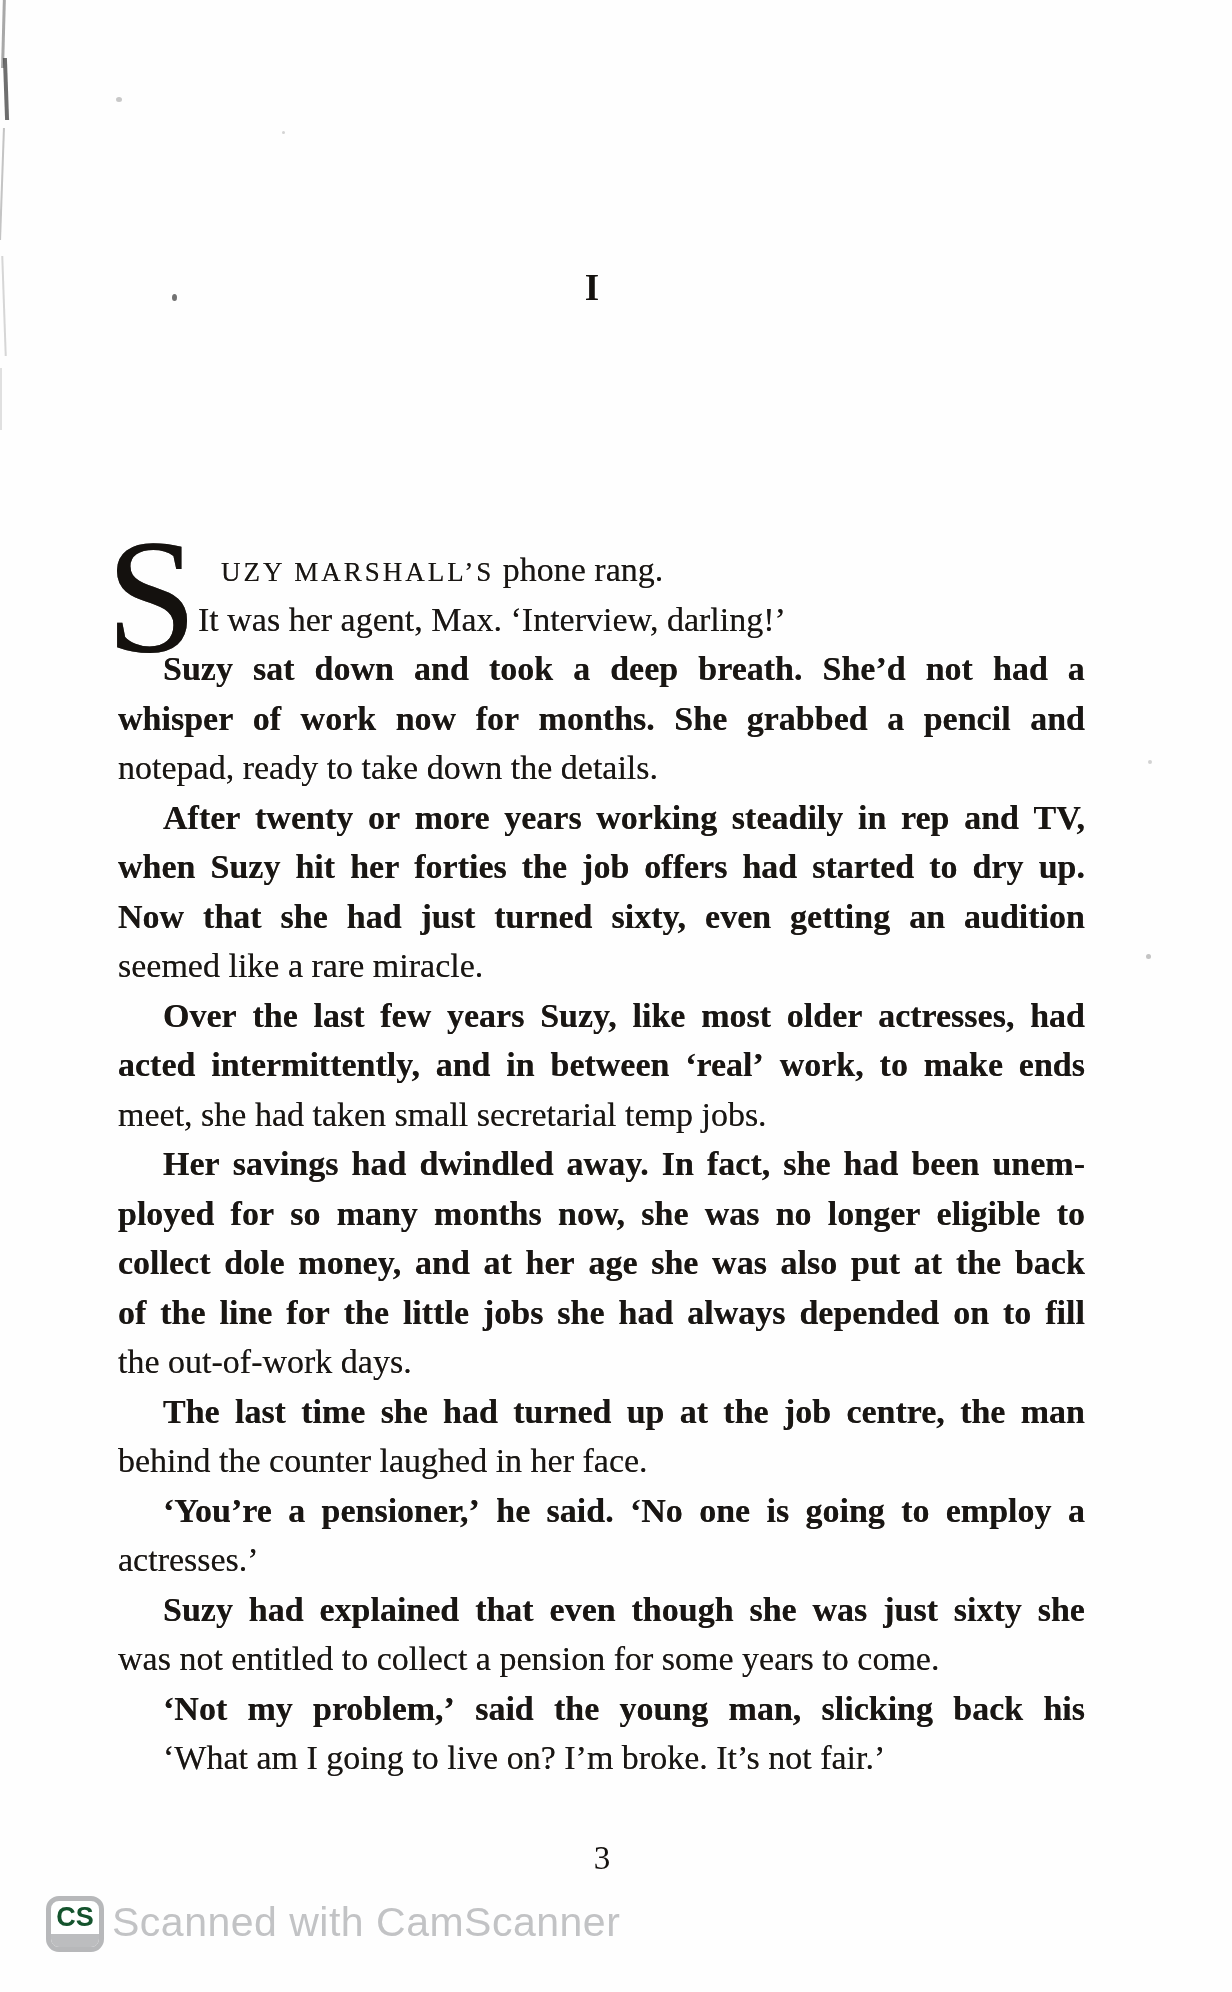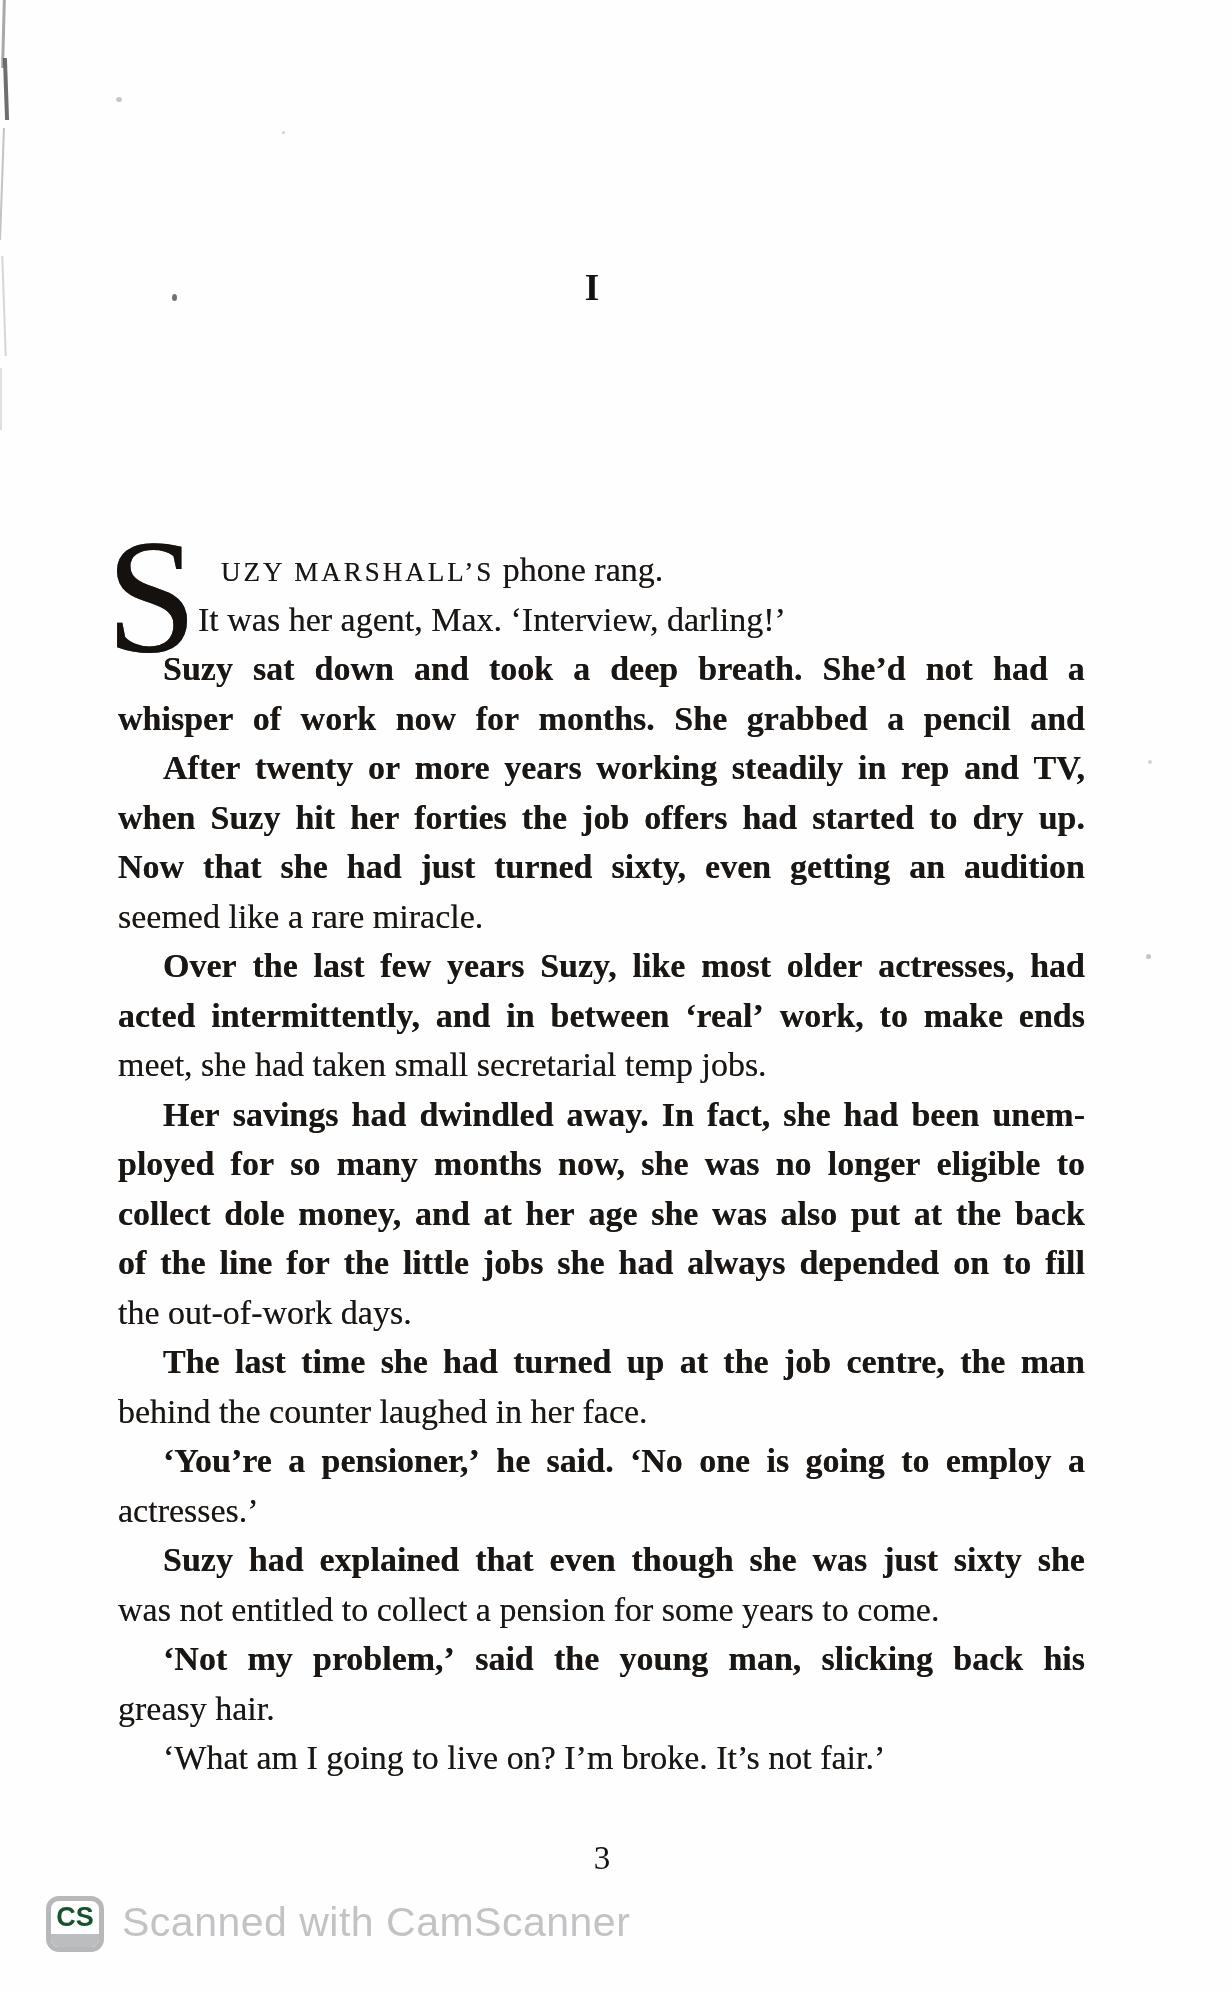--- a/index.html
+++ b/index.html
@@ -42,21 +42,21 @@
     box-sizing:border-box; border:5px solid #b7b8ba; border-radius:13px;
     background:#ffffff; overflow:hidden;
   }
   .wm-cs {
     font-family:"Liberation Sans","DejaVu Sans",sans-serif;
     font-weight:700; font-size:27px; color:#14532d;
     text-align:center; line-height:33px; letter-spacing:0px;
   }
   .wm-base { position:absolute; left:0; right:0; bottom:0; height:13px; background:#bcbdbf; }
   .wm-text {
-    position:absolute; left:122px; top:1899px;
+    position:absolute; left:112px; top:1899px;
     font-family:"Liberation Sans","DejaVu Sans",sans-serif;
     font-size:41px; color:#c2c3c5; letter-spacing:0.5px; white-space:nowrap;
   }
   
   .art { position:absolute; pointer-events:none; }
   .a-s1 { left:2px; top:-4px; width:3px; height:72px; background:#7a7a7a; transform:rotate(1.5deg); opacity:.65; }
   .a-s2 { left:4px; top:58px; width:4px; height:62px; background:#4a4a4a; transform:rotate(-2deg); opacity:.8; }
   .a-s3 { left:1px; top:128px; width:2px; height:112px; background:#8a8a8a; transform:rotate(2deg); opacity:.5; }
   .a-s4 { left:3px; top:256px; width:2px; height:100px; background:#9a9a9a; transform:rotate(-2deg); opacity:.4; }
   .a-s5 { left:0px; top:368px; width:2px; height:62px; background:#a8a8a8; opacity:.35; }
@@ -112,20 +112,21 @@
         <span>work</span>
         <span>now</span>
         <span>for</span>
         <span>months.</span>
         <span>She</span>
         <span>grabbed</span>
         <span>a</span>
         <span>pencil</span>
         <span>and</span>
       </div>
+      <div class="line">notepad, ready to take down the details.</div>
       <div class="line indent just">
         <span>After</span>
         <span>twenty</span>
         <span>or</span>
         <span>more</span>
         <span>years</span>
         <span>working</span>
         <span>steadily</span>
         <span>in</span>
         <span>rep</span>
@@ -297,21 +298,20 @@
         <span>my</span>
         <span>problem,’</span>
         <span>said</span>
         <span>the</span>
         <span>young</span>
         <span>man,</span>
         <span>slicking</span>
         <span>back</span>
         <span>his</span>
       </div>
-      <div class="line">greasy hair.</div>
       <div class="line indent">‘What am I going to live on? I’m broke. It’s not fair.’</div>
     </div>
 
   <div class="page-num">3</div>
 
   <div class="wm-icon">
     <div class="wm-cs">CS</div>
     <div class="wm-base"></div>
   </div>
   <div class="wm-text">Scanned with CamScanner</div>

